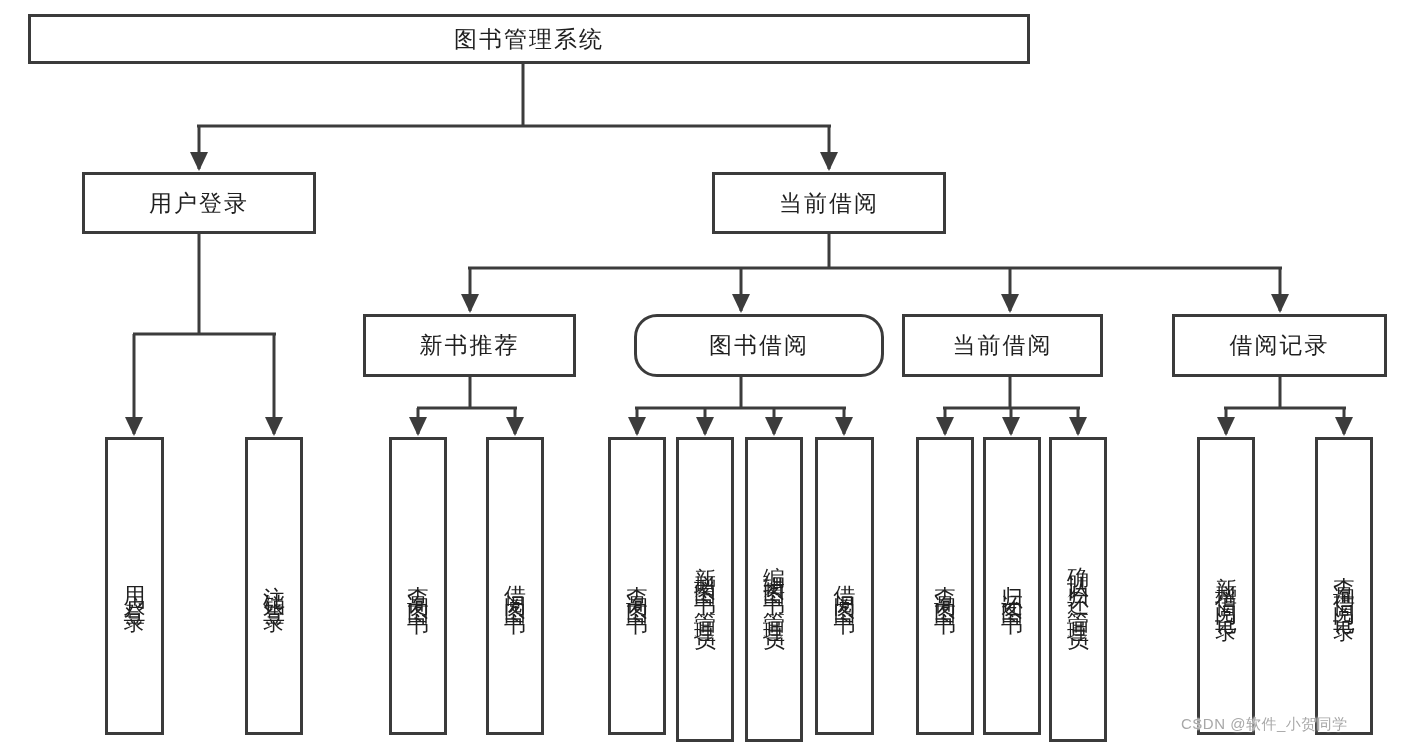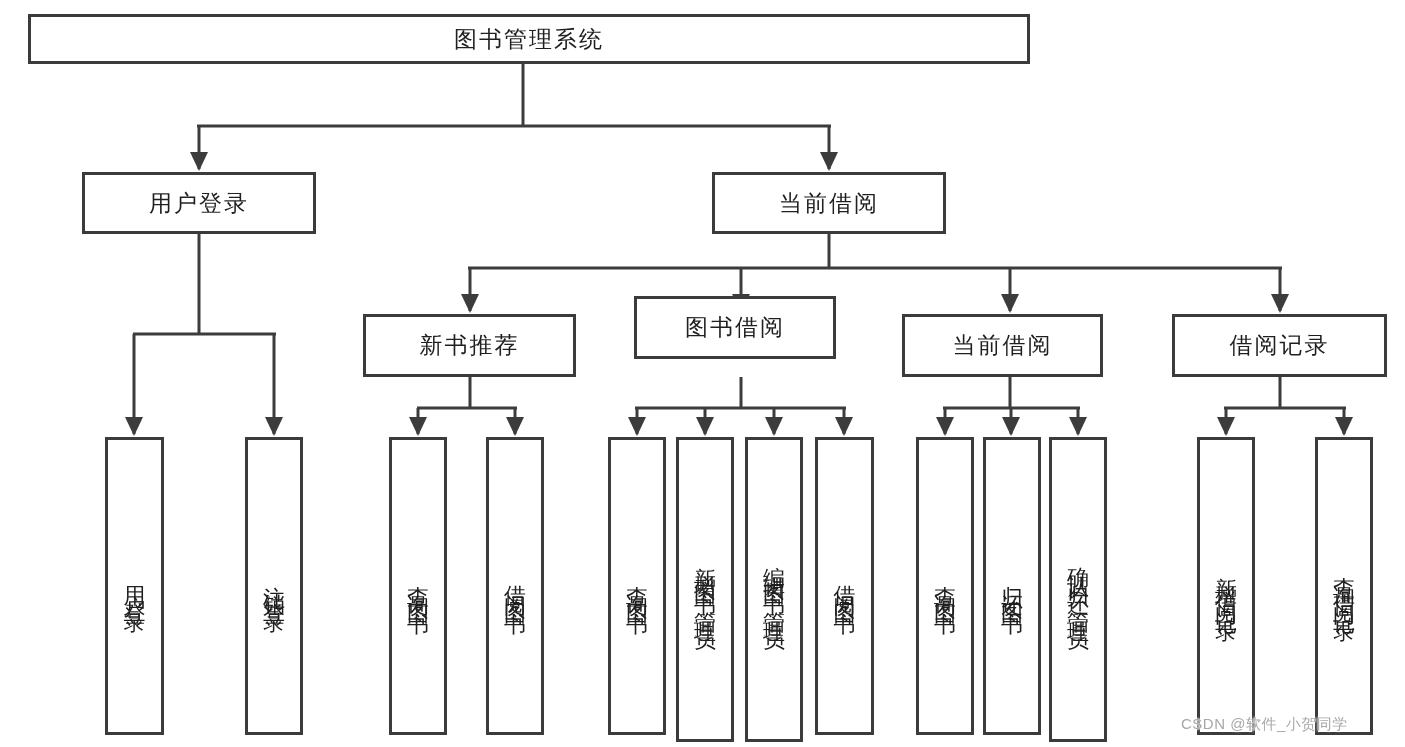--- a/index.html
+++ b/index.html
@@ -49,21 +49,21 @@
     font-size: 22px;
     line-height: 1;
     letter-spacing: 9px;
     color: #1f1f1f;
   }
   
   .n-root            { left: 28px;   top: 14px;  width: 1002px; height: 50px; }
   .n-user-login      { left: 82px;   top: 172px; width: 234px;  height: 62px; }
   .n-book-mgmt       { left: 712px;  top: 172px; width: 234px;  height: 62px; }
   .n-new-book        { left: 363px;  top: 314px; width: 213px;  height: 63px; }
-  .n-book-borrow     { left: 634px;  top: 296px; width: 202px;  height: 63px; }
+  .n-book-borrow     { left: 634px;  top: 314px; width: 250px;  height: 63px; border-radius: 23px; }
   .n-cur-borrow      { left: 902px;  top: 314px; width: 201px;  height: 63px; }
   .n-borrow-rec      { left: 1172px; top: 314px; width: 215px;  height: 63px; }
   .lf   { top: 437px; height: 298px; }
   .lf-tall { top: 437px; height: 305px; }
   .l1  { left: 105px;  width: 59px; }
   .l2  { left: 245px;  width: 58px; }
   .l3  { left: 389px;  width: 58px; }
   .l4  { left: 486px;  width: 58px; }
   .l5  { left: 608px;  width: 58px; }
   .l6  { left: 676px;  width: 58px; }

